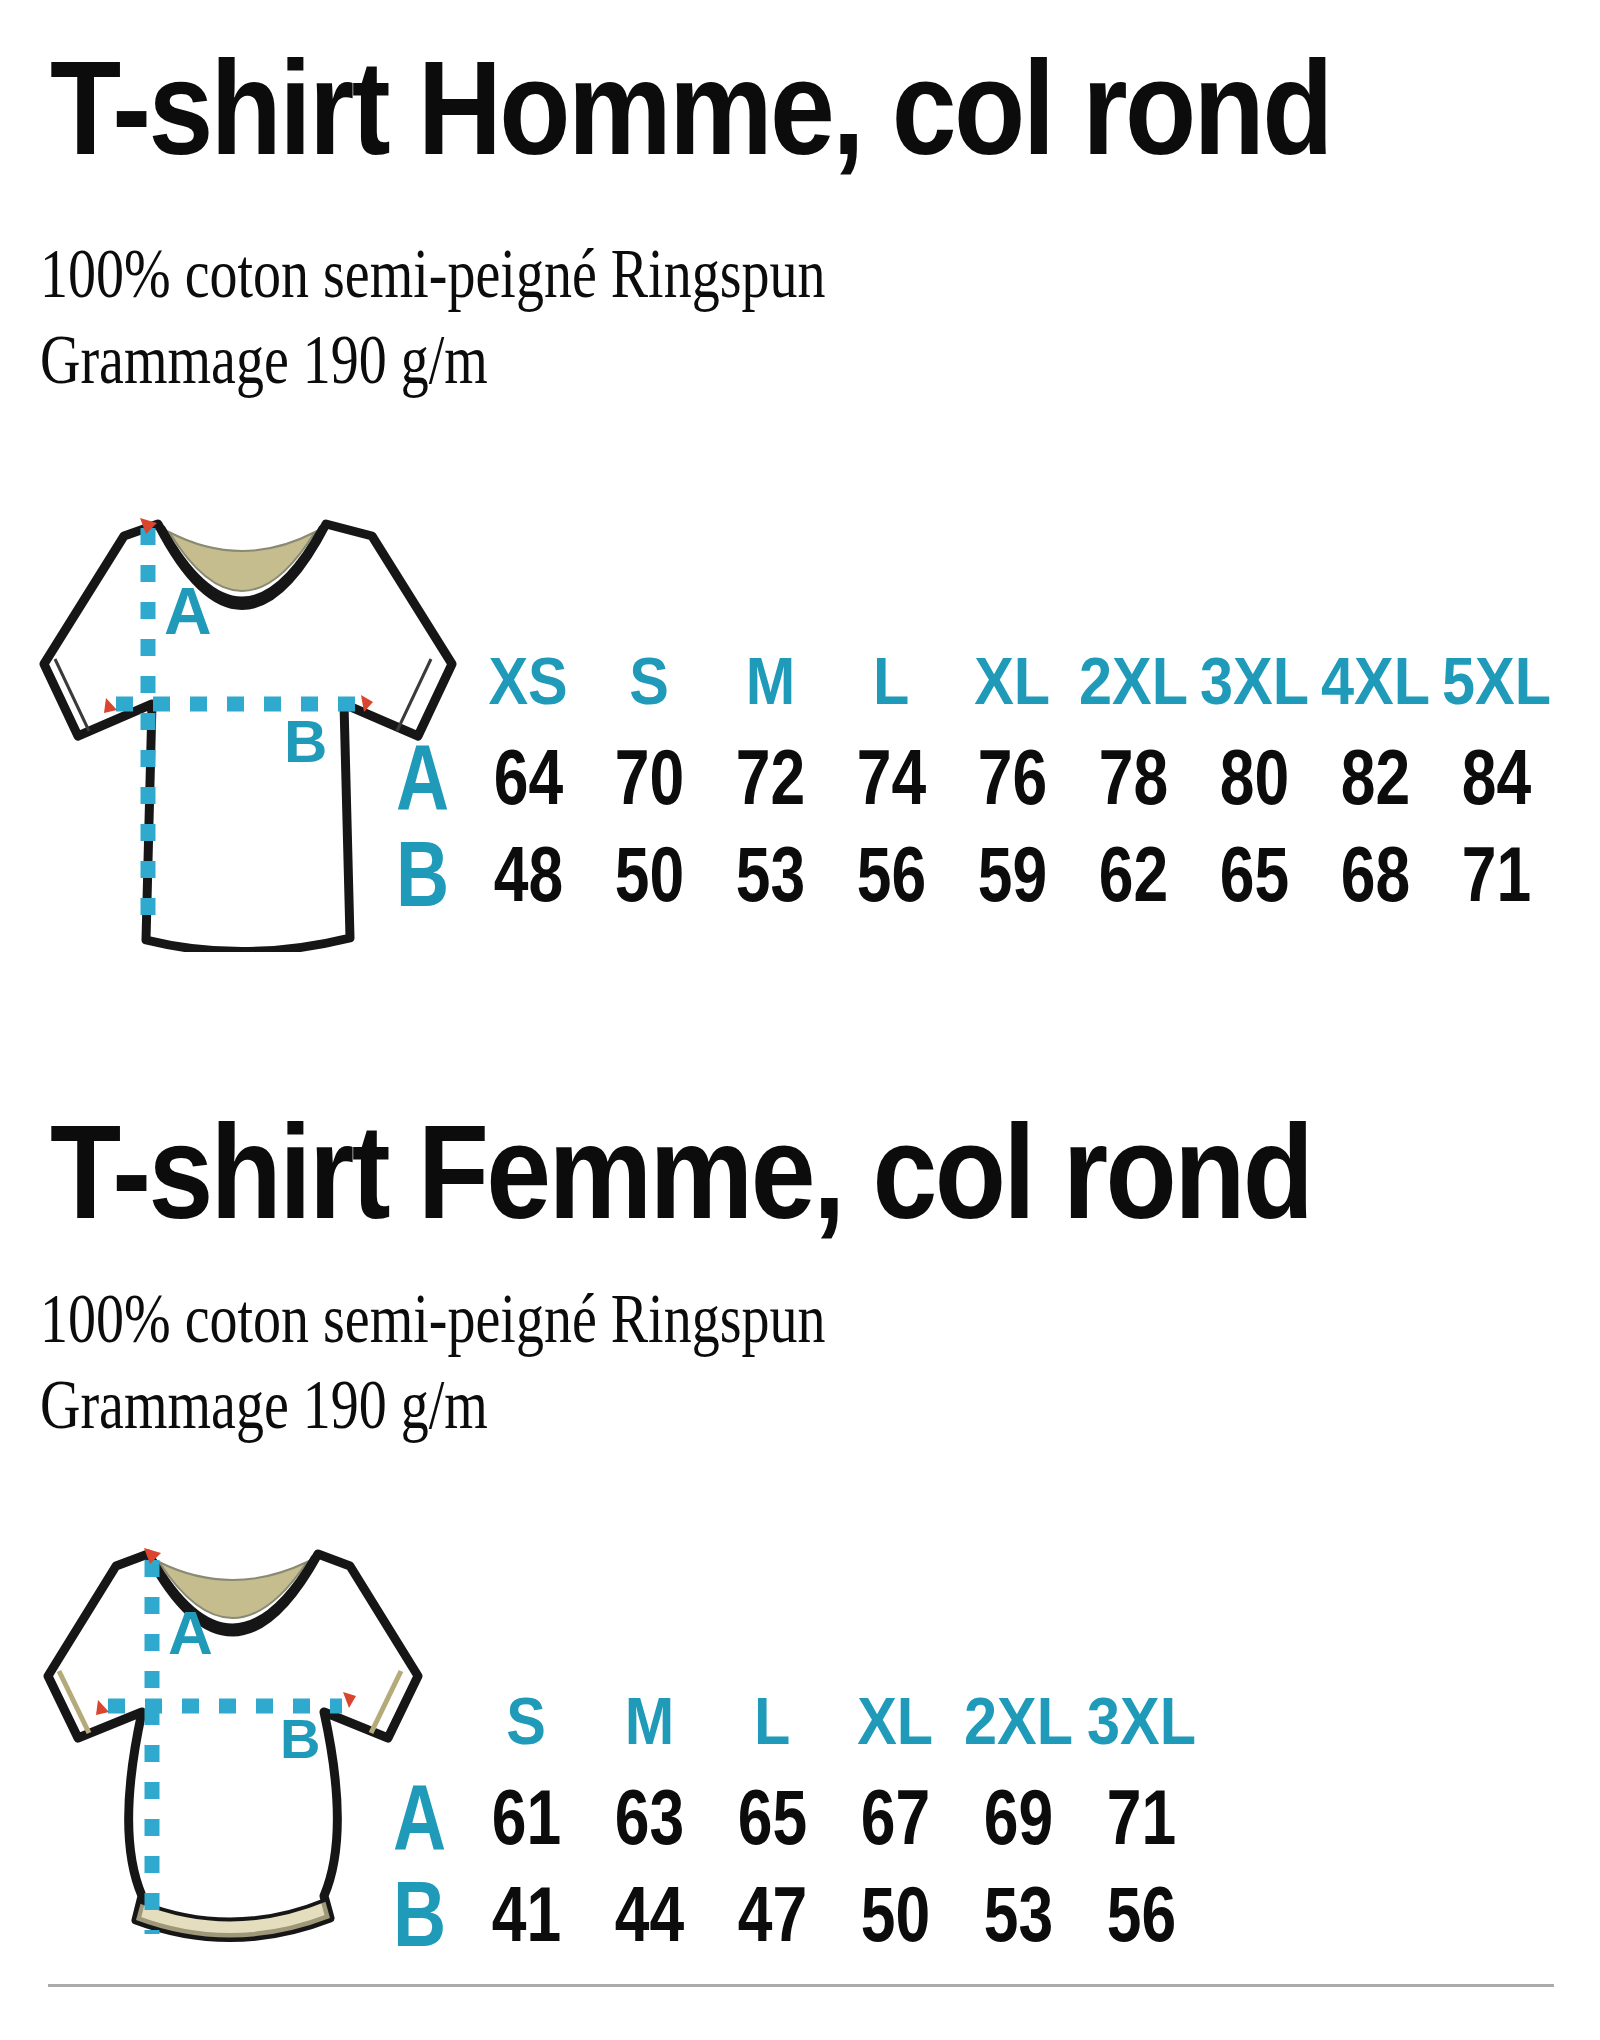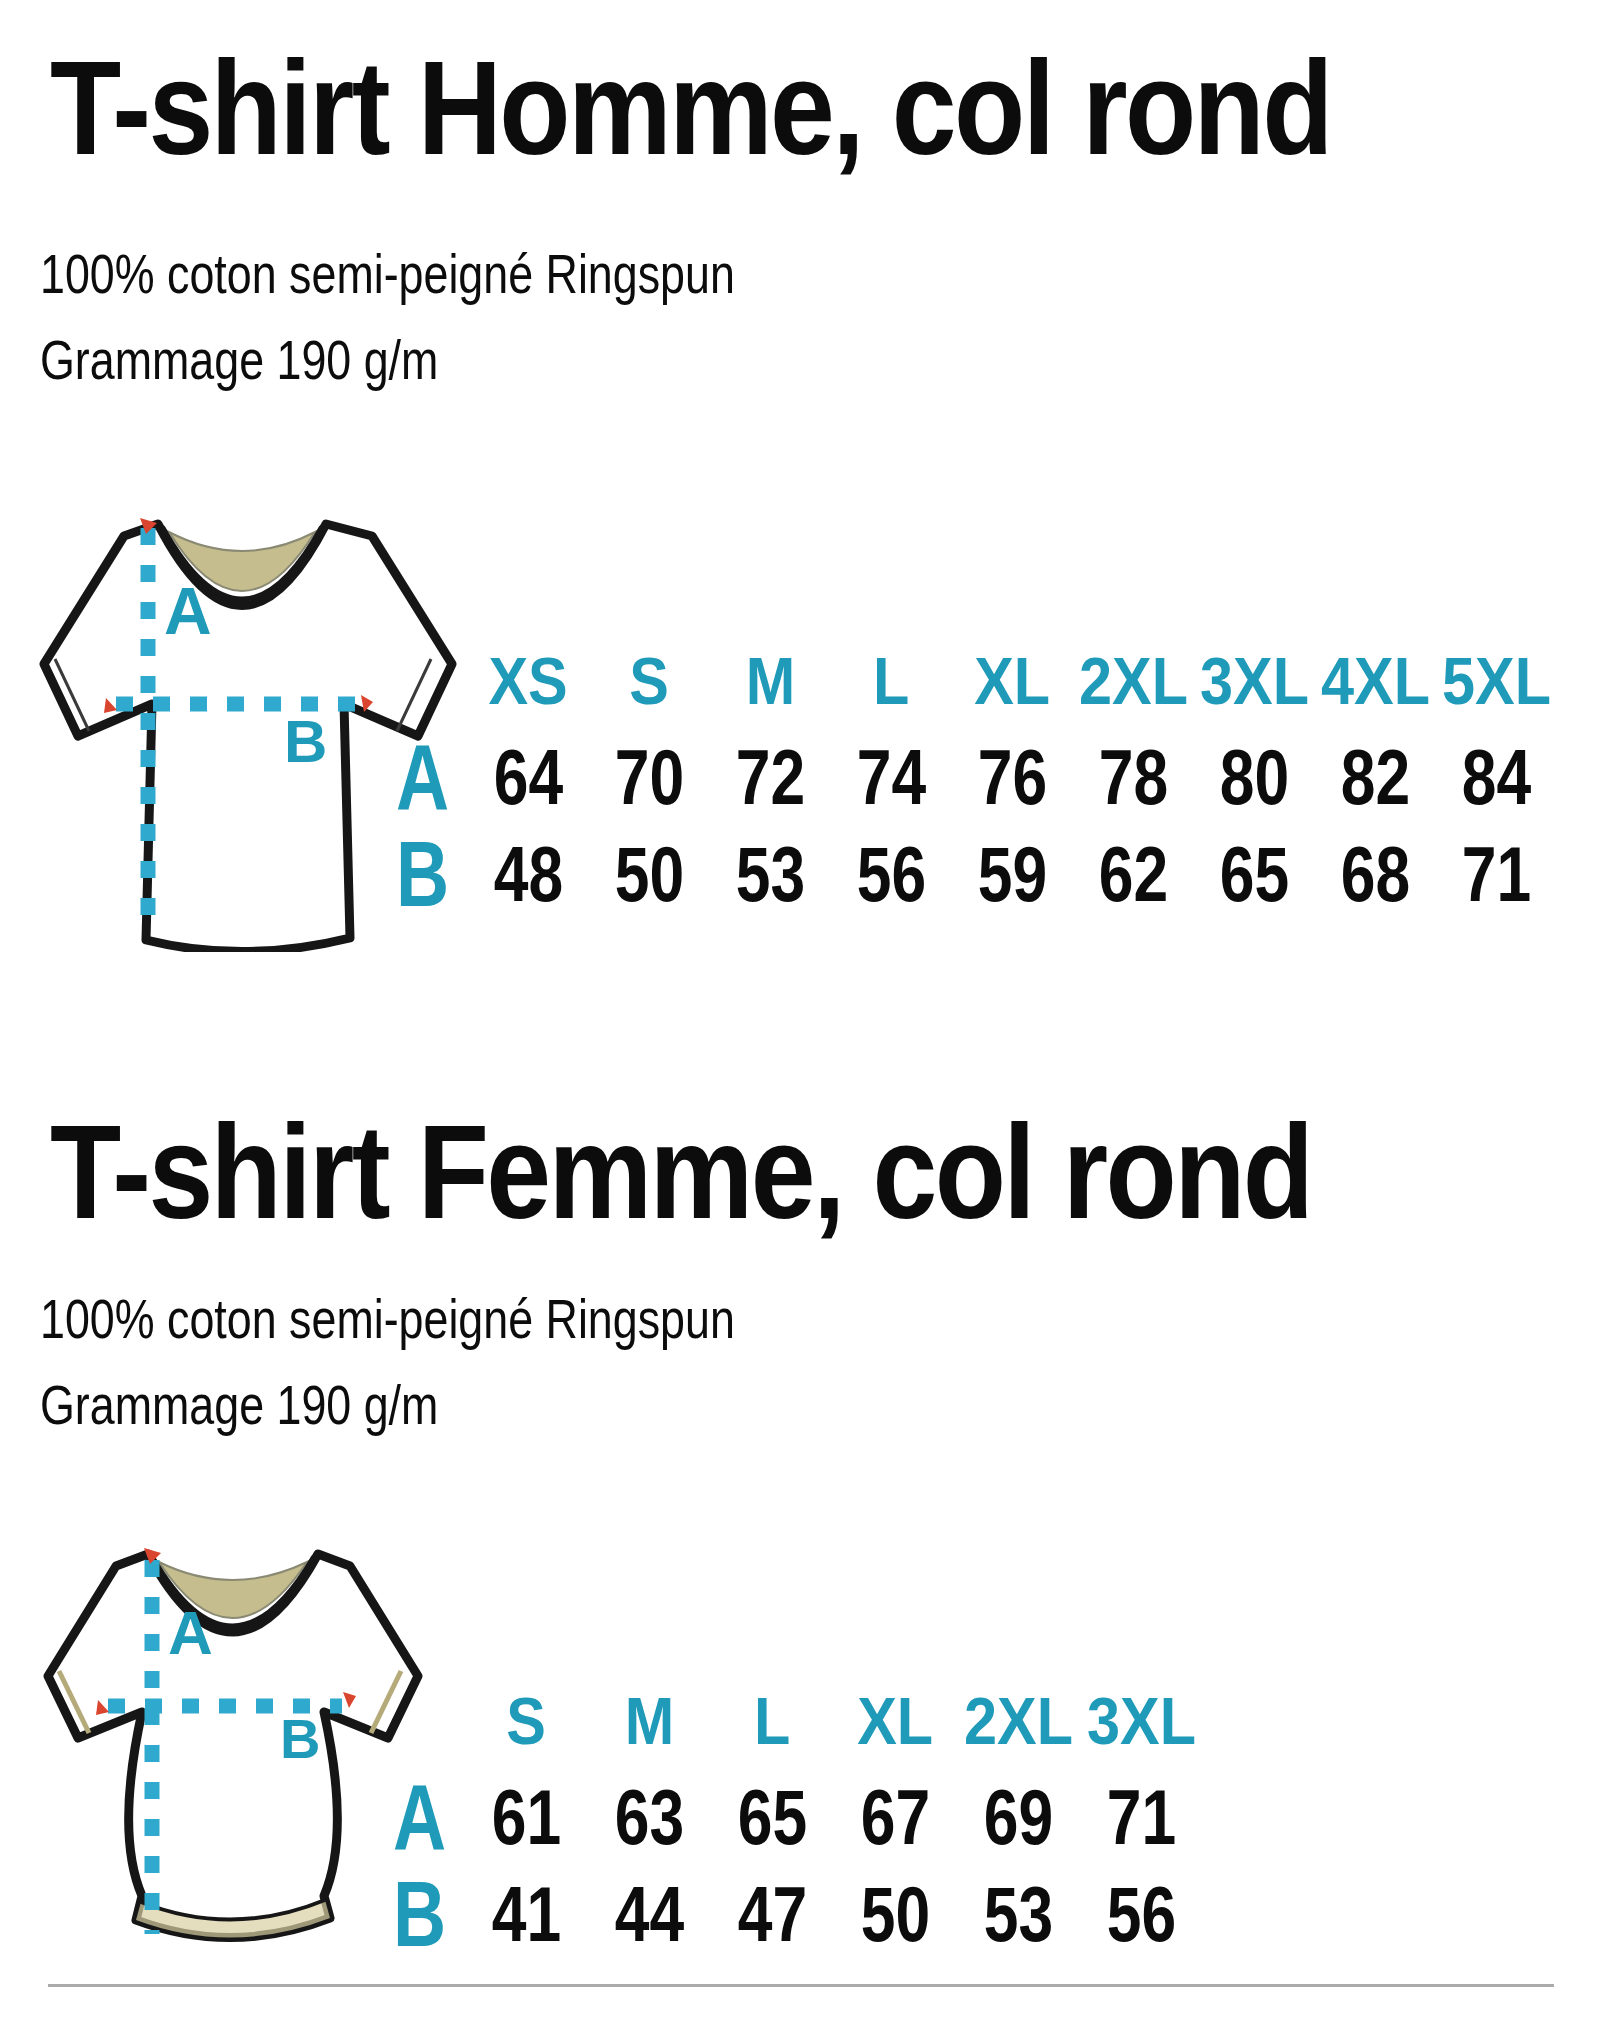--- a/index.html
+++ b/index.html
@@ -5,21 +5,21 @@
   html,body{margin:0;padding:0;background:#ffffff;}
   body{
     width:1600px;height:2040px;position:relative;overflow:hidden;
     font-family:"Liberation Sans","DejaVu Sans",sans-serif;color:#0c0c0c;
   }
   .abs{position:absolute;}
   h1.big-title{
     margin:0;font-size:134px;font-weight:bold;line-height:1.1;white-space:nowrap;color:#0c0c0c;
   }
   h1.big-title .sxt{display:inline-block;transform:scaleX(.87);transform-origin:left center;letter-spacing:-3px;}
-  .desc{font-size:56px;line-height:86px;white-space:nowrap;}
+  .desc{font-size:70px;line-height:86px;white-space:nowrap;font-family:Liberation Serif, serif;}
   .desc .line{height:86px;}
   .desc .sx{display:inline-block;transform:scaleX(.8);transform-origin:left center;}
   .note{color:#1f9bb9;font-weight:bold;}
   .size-grid{display:grid;align-items:center;justify-items:center;}
   .size-grid .corner{width:100%;}
   .size-grid .hdr{color:#1f9bb9;font-weight:bold;font-size:66px;display:inline-block;transform:scaleX(.9);}
   .size-grid .rowlab{color:#1f9bb9;font-weight:bold;font-size:92px;justify-self:start;padding-left:10px;display:inline-block;transform:scaleX(.8);transform-origin:left center;}
   .size-grid .num{font-weight:bold;font-size:78px;display:inline-block;transform:scaleX(.8);}
   .grid-homme{left:388px;top:632px;grid-template-columns:80px repeat(9,121px);grid-auto-rows:97px;}
   .grid-femme{left:385px;top:1672px;grid-template-columns:80px repeat(6,123px);grid-auto-rows:97px;}

